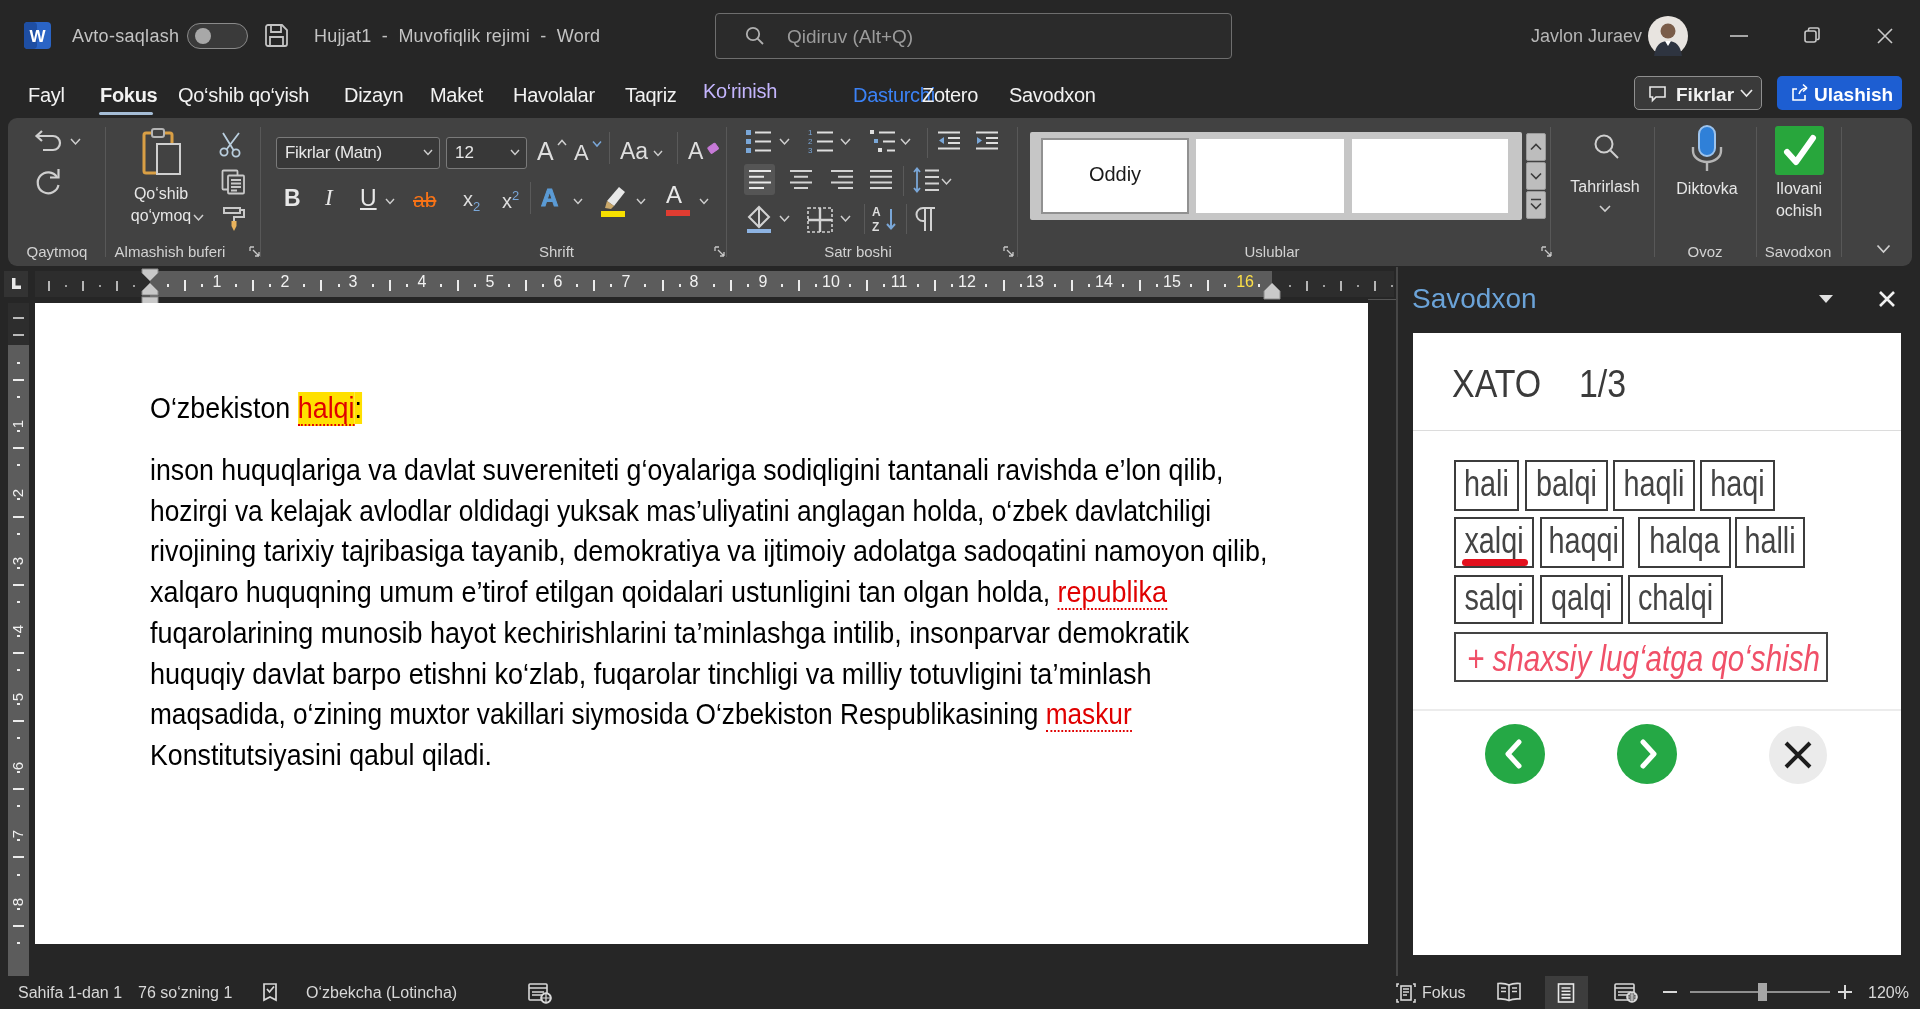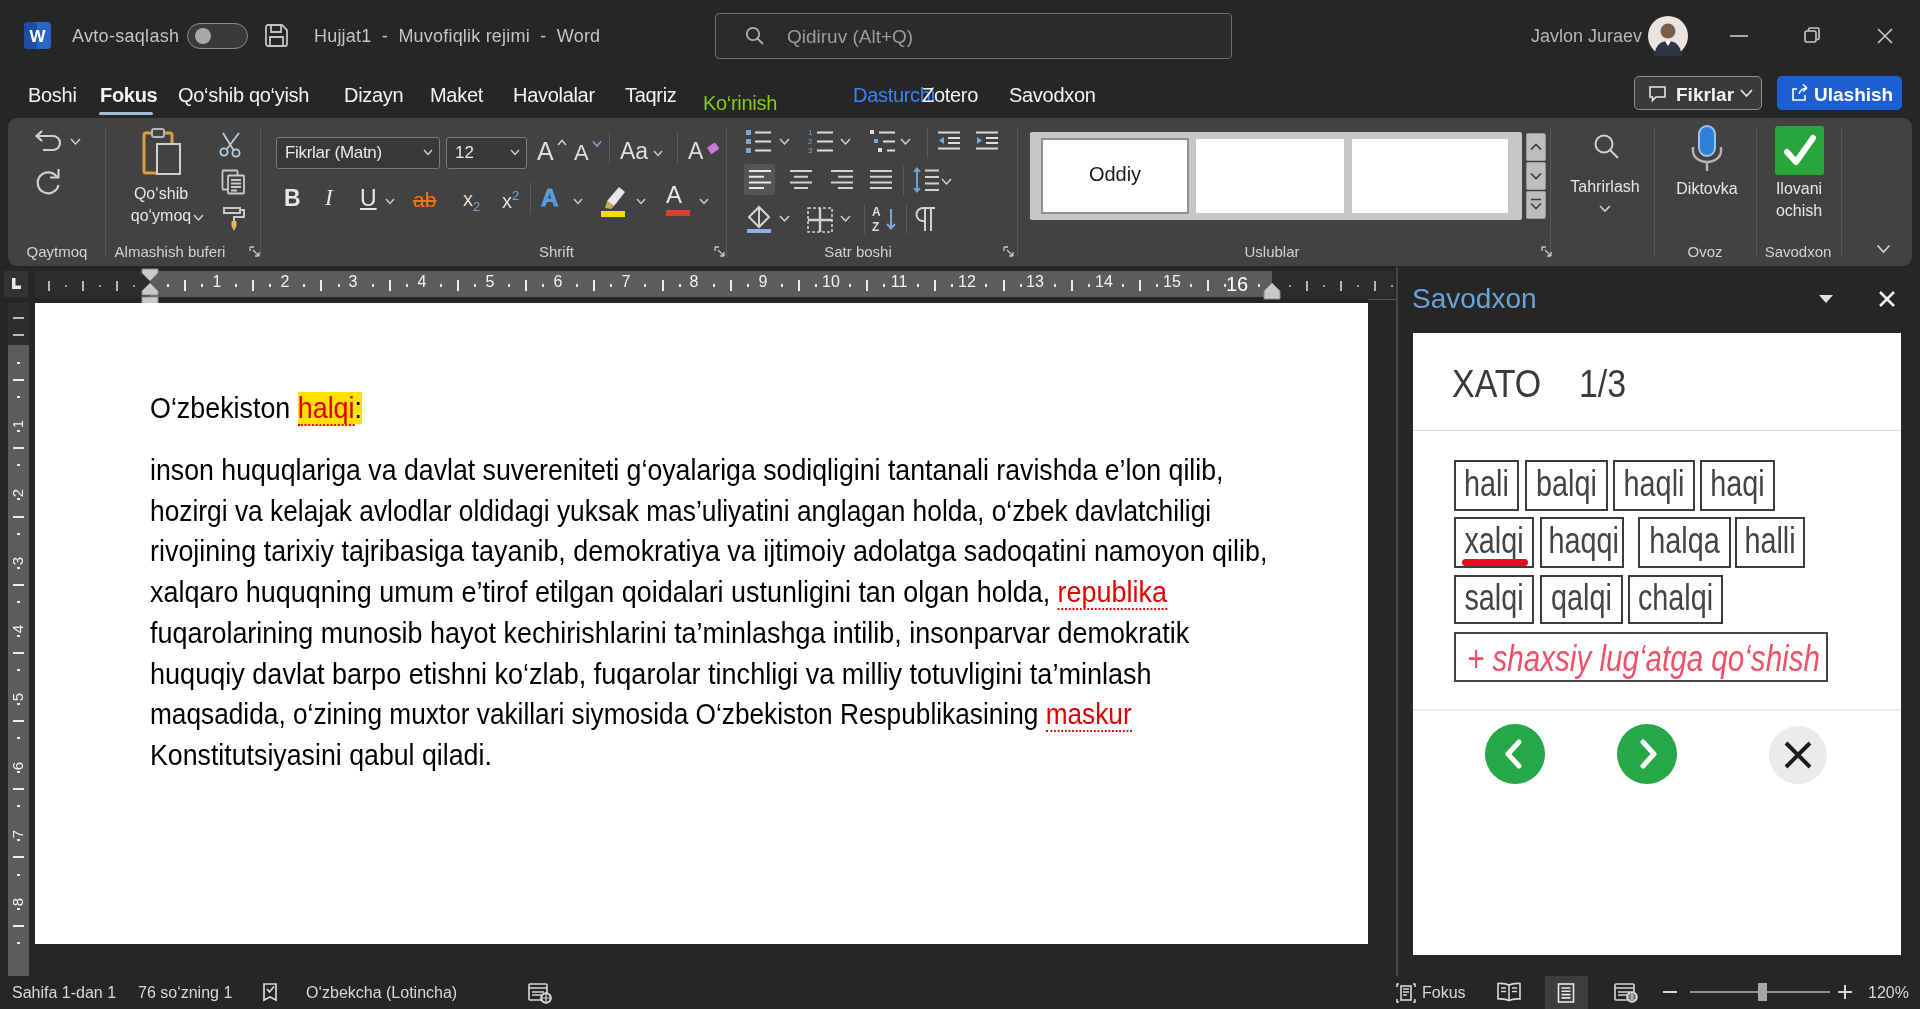--- a/index.html
+++ b/index.html
@@ -38,28 +38,28 @@
 <svg class="abs" style="left:1729px;top:27px" width="20" height="18" viewBox="0 0 20 18" stroke="#c8c8c8" stroke-width="1.6" fill="none">
       <path d="M1 9 H19"></path>
     </svg>
 <svg class="abs" style="left:1802px;top:27px" width="20" height="18" viewBox="0 0 20 18" stroke="#c8c8c8" stroke-width="1.6" fill="none">
 <rect x="3" y="4" width="11" height="11" rx="2"></rect>
       <path d="M6.5 4 V2.5 a1.5 1.5 0 0 1 1.5-1.5 H15.5 a1.5 1.5 0 0 1 1.5 1.5 V11 a1.5 1.5 0 0 1-1.5 1.5 H14.5"></path>
     </svg>
 <svg class="abs" style="left:1876px;top:27px" width="18" height="18" viewBox="0 0 18 18" stroke="#c8c8c8" stroke-width="1.6">
       <path d="M2 2 L16 16 M16 2 L2 16"></path>
     </svg>
-<div class="abs" style="left:28px;top:84px;font-size:20px;color:#f2f2f2;font-weight:normal;letter-spacing:-0.3px">Boshi</div>
+<div class="abs" style="left:28px;top:84px;font-size:20px;color:#f2f2f2;font-weight:normal;letter-spacing:-0.3px">Fayl</div>
 <div class="abs" style="left:100px;top:84px;font-size:20px;color:#f2f2f2;font-weight:bold;letter-spacing:-0.3px">Fokus</div>
 <div class="abs" style="left:178px;top:84px;font-size:20px;color:#f2f2f2;font-weight:normal;letter-spacing:-0.3px">Qo‘shib qo‘yish</div>
 <div class="abs" style="left:344px;top:84px;font-size:20px;color:#f2f2f2;font-weight:normal;letter-spacing:-0.3px">Dizayn</div>
 <div class="abs" style="left:430px;top:84px;font-size:20px;color:#f2f2f2;font-weight:normal;letter-spacing:-0.3px">Maket</div>
 <div class="abs" style="left:513px;top:84px;font-size:20px;color:#f2f2f2;font-weight:normal;letter-spacing:-0.3px">Havolalar</div>
 <div class="abs" style="left:625px;top:84px;font-size:20px;color:#f2f2f2;font-weight:normal;letter-spacing:-0.3px">Taqriz</div>
-<div class="abs" style="left:703px;top:92px;font-size:20px;color:#84cc16;font-weight:normal;letter-spacing:-0.3px">Ko‘rinish</div>
+<div class="abs" style="left:703px;top:80px;font-size:20px;color:#c4b5fd;font-weight:normal;letter-spacing:-0.3px">Ko‘rinish</div>
 <div class="abs" style="left:853px;top:84px;font-size:20px;color:#3b82f6;font-weight:normal;letter-spacing:-0.3px">Dasturchi</div>
 <div class="abs" style="left:922px;top:84px;font-size:20px;color:#f2f2f2;font-weight:normal;letter-spacing:-0.3px">Zotero</div>
 <div class="abs" style="left:1009px;top:84px;font-size:20px;color:#f2f2f2;font-weight:normal;letter-spacing:-0.3px">Savodxon</div>
 <div class="abs" style="left:99px;top:112px;width:54px;height:3px;background:#a5bdd6;border-radius:2px"></div>
 <div class="abs" style="left:1634px;top:76px;width:128px;height:34px;border:1px solid #8f8f8f;border-radius:5px;background:#3a3a3a"></div>
 <svg class="abs" style="left:1648px;top:84px" width="19" height="19" viewBox="0 0 19 19" fill="none" stroke="#e8e8e8" stroke-width="1.6">
 <path d="M2 3 H17 V13 H8 L4.5 16.5 V13 H2 Z"></path>
     </svg>
 <div class="abs" style="left:1676px;top:84px;font-size:19px;color:#f2f2f2;font-weight:bold">Fikrlar</div>
 <svg class="abs" style="left:1740px;top:89px" width="13" height="9" viewBox="0 0 13 9" fill="none" stroke="#e8e8e8" stroke-width="1.7">
@@ -380,21 +380,21 @@
 <div class="abs" style="left:544px;top:273px;width:28px;text-align:center;font-size:16px;color:#f2f2f2">6</div>
 <div class="abs" style="left:612px;top:273px;width:28px;text-align:center;font-size:16px;color:#f2f2f2">7</div>
 <div class="abs" style="left:680px;top:273px;width:28px;text-align:center;font-size:16px;color:#f2f2f2">8</div>
 <div class="abs" style="left:749px;top:273px;width:28px;text-align:center;font-size:16px;color:#f2f2f2">9</div>
 <div class="abs" style="left:817px;top:273px;width:28px;text-align:center;font-size:16px;color:#f2f2f2">10</div>
 <div class="abs" style="left:885px;top:273px;width:28px;text-align:center;font-size:16px;color:#f2f2f2">11</div>
 <div class="abs" style="left:953px;top:273px;width:28px;text-align:center;font-size:16px;color:#f2f2f2">12</div>
 <div class="abs" style="left:1021px;top:273px;width:28px;text-align:center;font-size:16px;color:#f2f2f2">13</div>
 <div class="abs" style="left:1090px;top:273px;width:28px;text-align:center;font-size:16px;color:#f2f2f2">14</div>
 <div class="abs" style="left:1158px;top:273px;width:28px;text-align:center;font-size:16px;color:#f2f2f2">15</div>
-<div class="abs" style="left:1226px;top:273px;width:28px;text-align:left;font-size:20px;color:#ffffff">16</div>
+<div class="abs" style="left:1226px;top:273px;width:28px;text-align:right;font-size:16px;color:#fde047">16</div>
 <div class="abs" style="left:133px;top:285px;width:2px;height:2px;background:#9f9f9f"></div>
     <div class="abs" style="left:116px;top:281px;width:2px;height:10px;background:#b5b5b5"></div>
     <div class="abs" style="left:99px;top:285px;width:2px;height:2px;background:#9f9f9f"></div>
     <div class="abs" style="left:82px;top:281px;width:2px;height:10px;background:#b5b5b5"></div>
     <div class="abs" style="left:65px;top:285px;width:2px;height:2px;background:#9f9f9f"></div>
     <div class="abs" style="left:48px;top:281px;width:2px;height:10px;background:#b5b5b5"></div>
     <div class="abs" style="left:1289px;top:285px;width:2px;height:2px;background:#9f9f9f"></div>
     <div class="abs" style="left:1306px;top:281px;width:2px;height:10px;background:#b5b5b5"></div>
     <div class="abs" style="left:1323px;top:285px;width:2px;height:2px;background:#9f9f9f"></div>
     <div class="abs" style="left:1340px;top:281px;width:2px;height:10px;background:#b5b5b5"></div>
@@ -503,21 +503,21 @@
     </svg>
 <svg class="abs" style="left:1617px;top:724px" width="60" height="60" viewBox="0 0 60 60">
 <circle cx="30" cy="30" r="30" fill="#25a845"></circle>
       <path d="M26 18 L37 30 L26 42" fill="none" stroke="#fff" stroke-width="5" stroke-linecap="round" stroke-linejoin="round"></path>
     </svg>
 <svg class="abs" style="left:1769px;top:726px" width="58" height="58" viewBox="0 0 58 58">
 <circle cx="29" cy="29" r="29" fill="#ebebeb"></circle>
       <path d="M17 17 L41 41 M41 17 L17 41" stroke="#1d1d1d" stroke-width="4"></path>
     </svg>
 <div class="abs" style="left:0px;top:976px;width:1920px;height:33px;background:#262626"></div>
-<div class="abs" style="left:12px;top:984px;font-size:16px;color:#d8d8d8">Sahifa 1-dan 1</div>
+<div class="abs" style="left:18px;top:984px;font-size:16px;color:#d8d8d8">Sahifa 1-dan 1</div>
 <div class="abs" style="left:138px;top:984px;font-size:16px;color:#d8d8d8">76 so‘zning 1</div>
 <svg class="abs" style="left:262px;top:982px" width="22" height="22" viewBox="0 0 22 22" fill="none" stroke="#d8d8d8" stroke-width="1.7">
 <path d="M2 2 V18 L8 15 L14 18 V2 Z"></path>
       <path d="M5 7 L7.5 10 L12 4.5"></path>
     </svg>
 <div class="abs" style="left:306px;top:984px;font-size:16px;color:#d8d8d8">O‘zbekcha (Lotincha)</div>
 <svg class="abs" style="left:528px;top:982px" width="24" height="22" viewBox="0 0 24 22" fill="none" stroke="#d8d8d8" stroke-width="1.6">
 <rect x="1" y="2" width="18" height="16" rx="1"></rect>
       <path d="M1 6 H19 M4 10 H16 M4 13 H16"></path>
       <circle cx="18" cy="16" r="5" fill="#262626"></circle>

